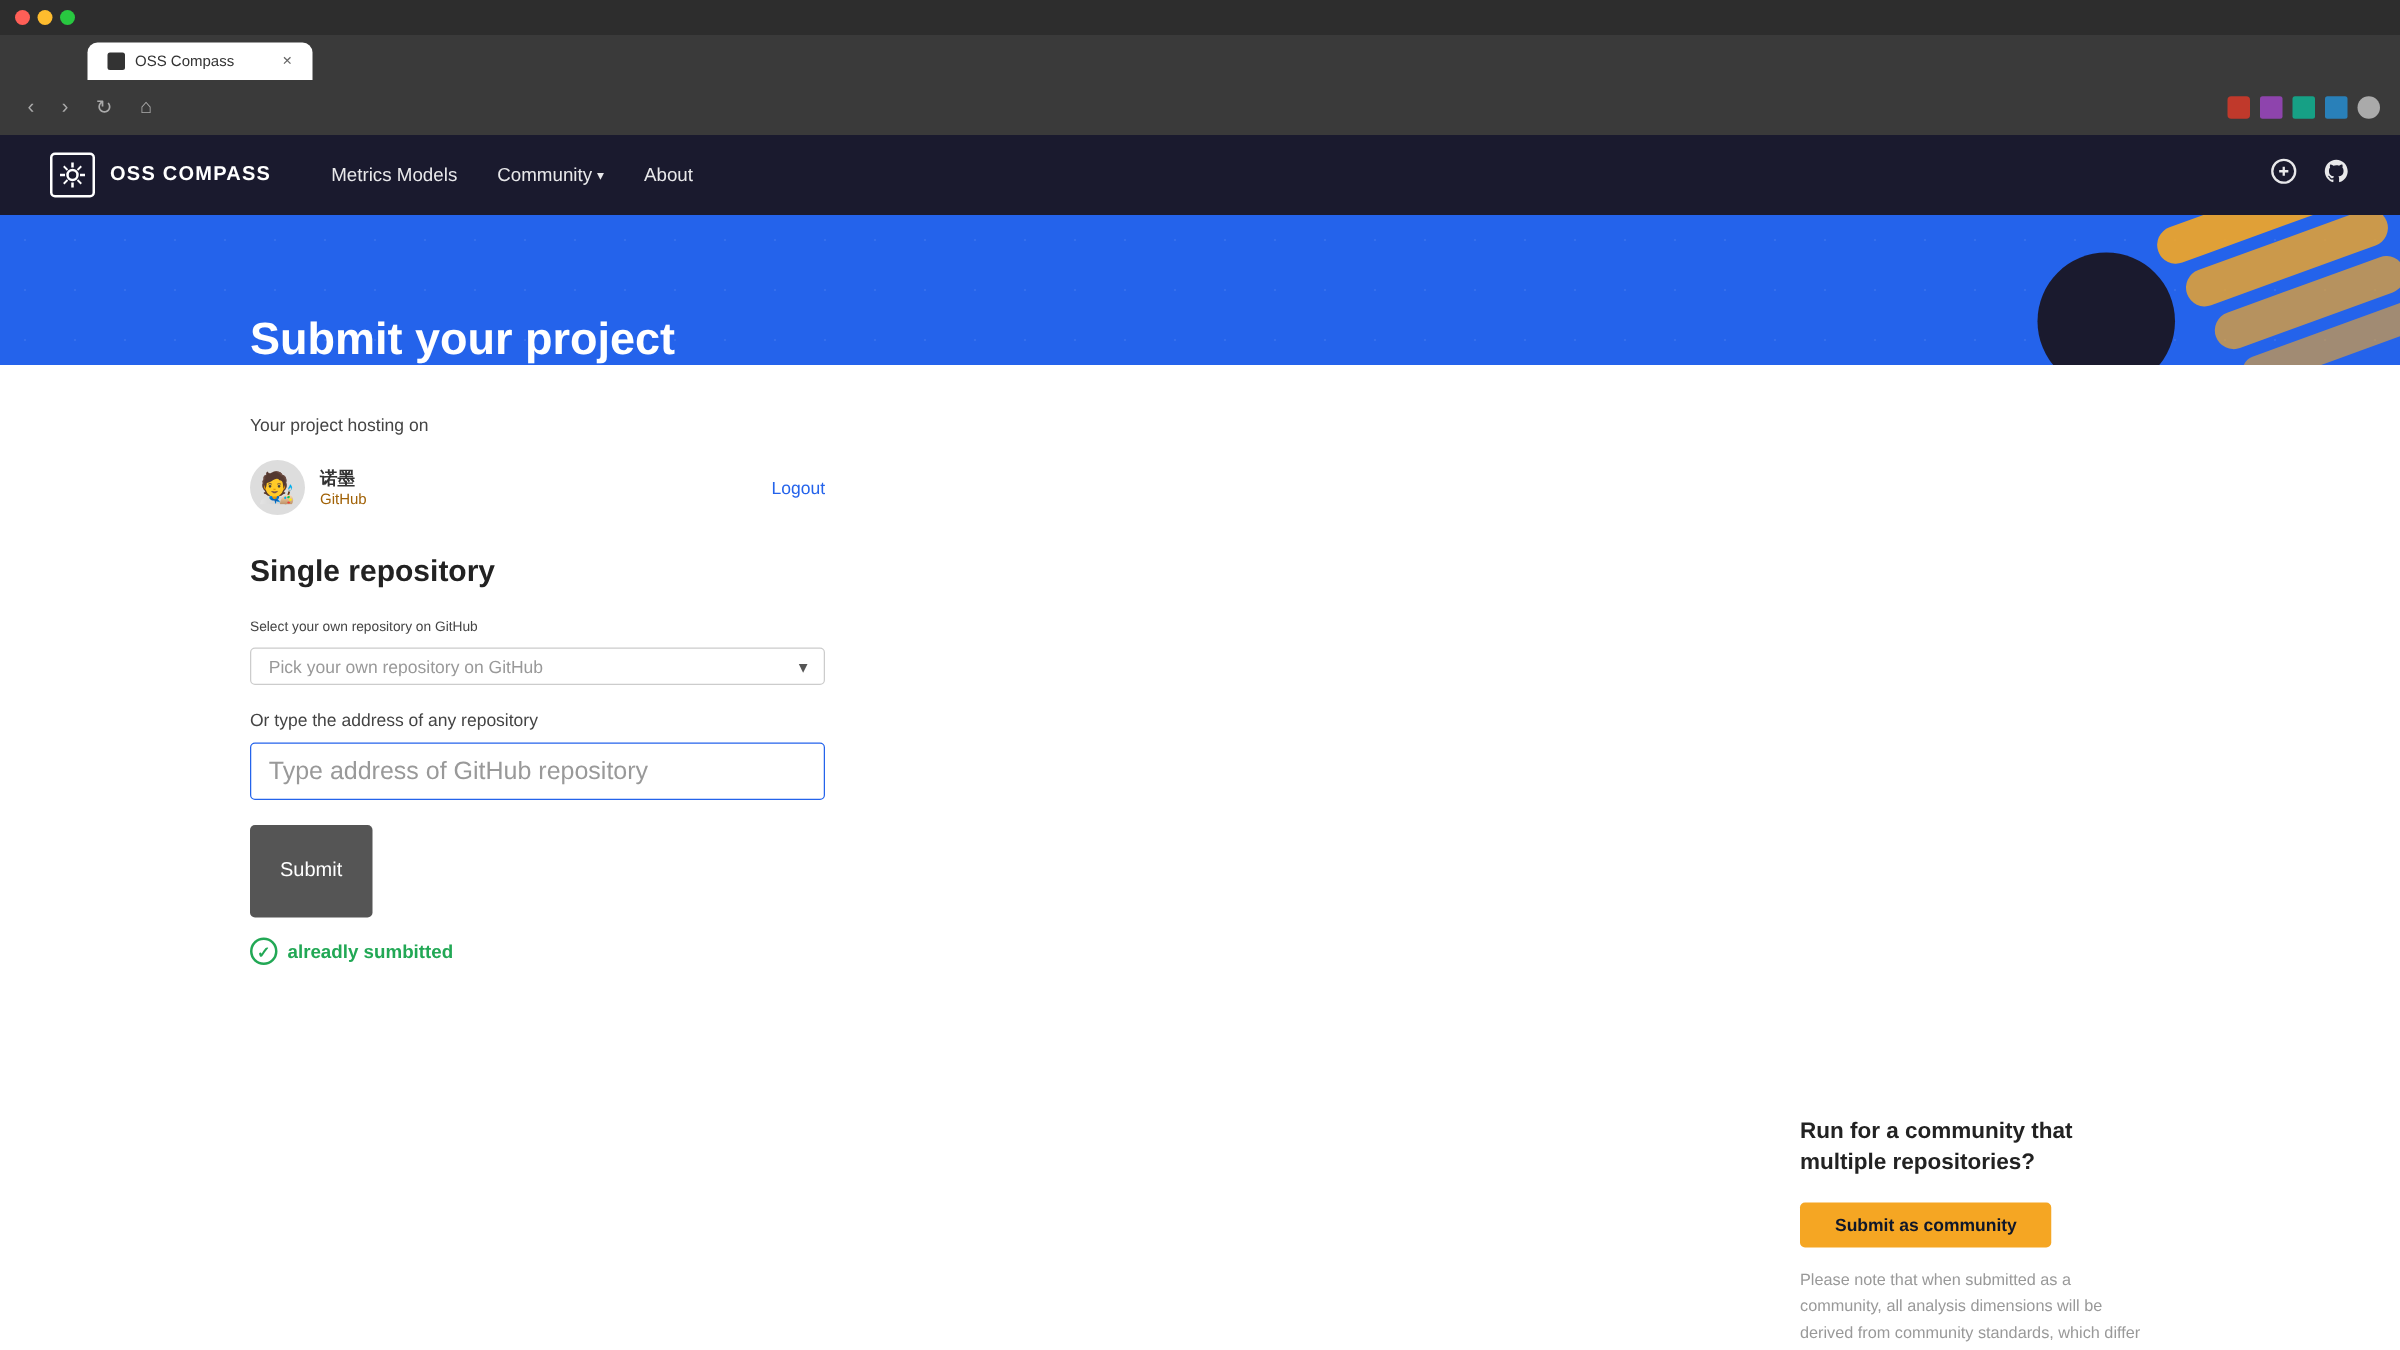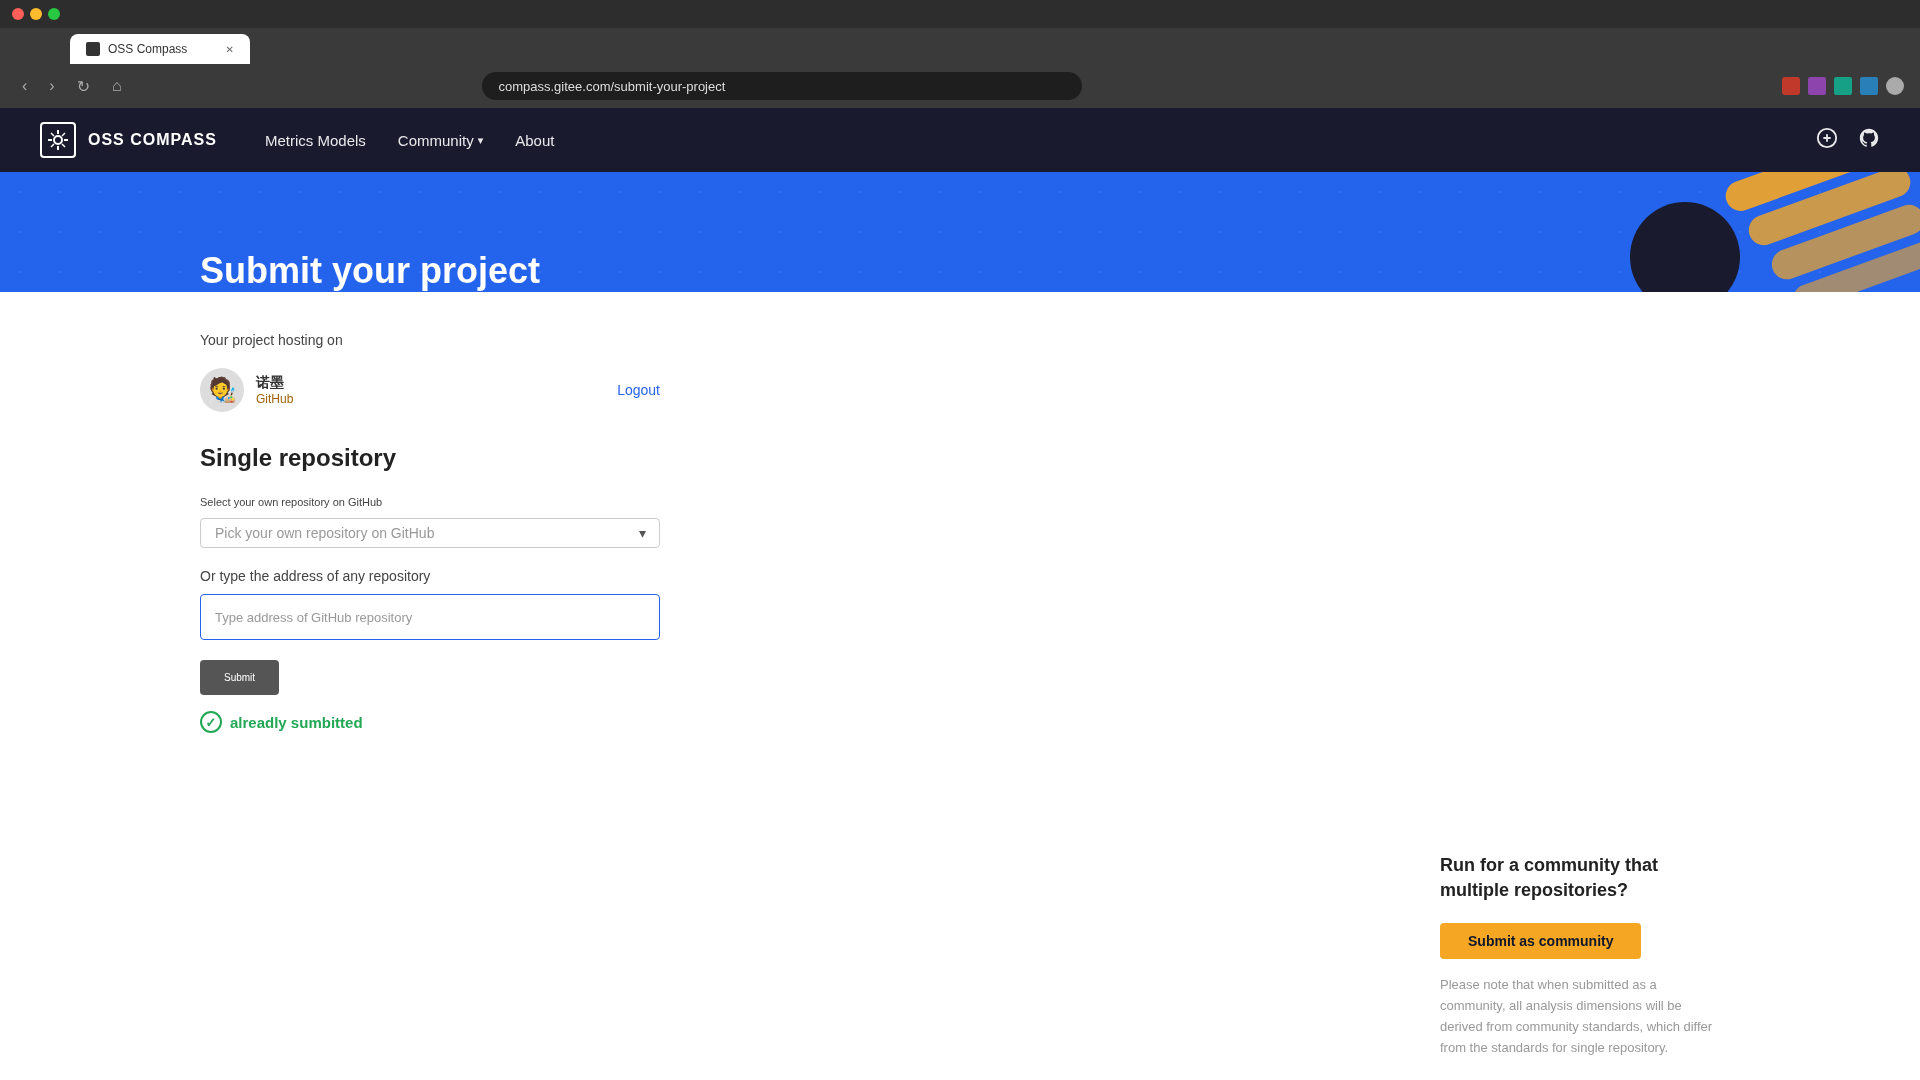--- a/index.html
+++ b/index.html
@@ -261,34 +261,34 @@
       font-size: 14px;
       color: #444;
       margin-bottom: 10px;
     }
     .repo-input {
       width: 100%;
       height: 46px;
       border: 1px solid #2463eb;
       border-radius: 4px;
       padding: 0 14px;
-      font-size: 13px;
+      font-size: 20px;
       color: #333;
       outline: none;
       margin-bottom: 20px;
     }
     .repo-input::placeholder { color: #999; }
 
     .submit-btn {
       background: #555;
       color: #fff;
       border: none;
       border-radius: 4px;
-      padding: 12px 24px;
-      font-size: 10px;
+      padding: 28px 24px;
+      font-size: 16px;
       cursor: pointer;
       font-weight: 500;
     }
 
     .success-msg {
       display: flex;
       align-items: center;
       gap: 8px;
       margin-top: 16px;
       color: #22a855;
@@ -354,21 +354,20 @@
     <span>OSS Compass</span>
     <span class="tab-close">✕</span>
   </div>
 </div>
 
 <div class="browser-address-bar">
   <button class="nav-btn">‹</button>
   <button class="nav-btn">›</button>
   <button class="nav-btn">↻</button>
   <button class="nav-btn">⌂</button>
-  <input class="address-bar-input" type="text" value="compass.gitee.com/submit-your-project" style="">
   <div class="browser-actions">
     <div class="browser-action-icon" style="background:#c0392b; border-radius:3px;"></div>
     <div class="browser-action-icon" style="background:#8e44ad;"></div>
     <div class="browser-action-icon" style="background:#16a085;"></div>
     <div class="browser-action-icon" style="background:#2980b9;"></div>
     <div class="browser-action-icon" style="background:#aaa; border-radius:50%;"></div>
   </div>
 </div>
 
 <header class="app-header">

